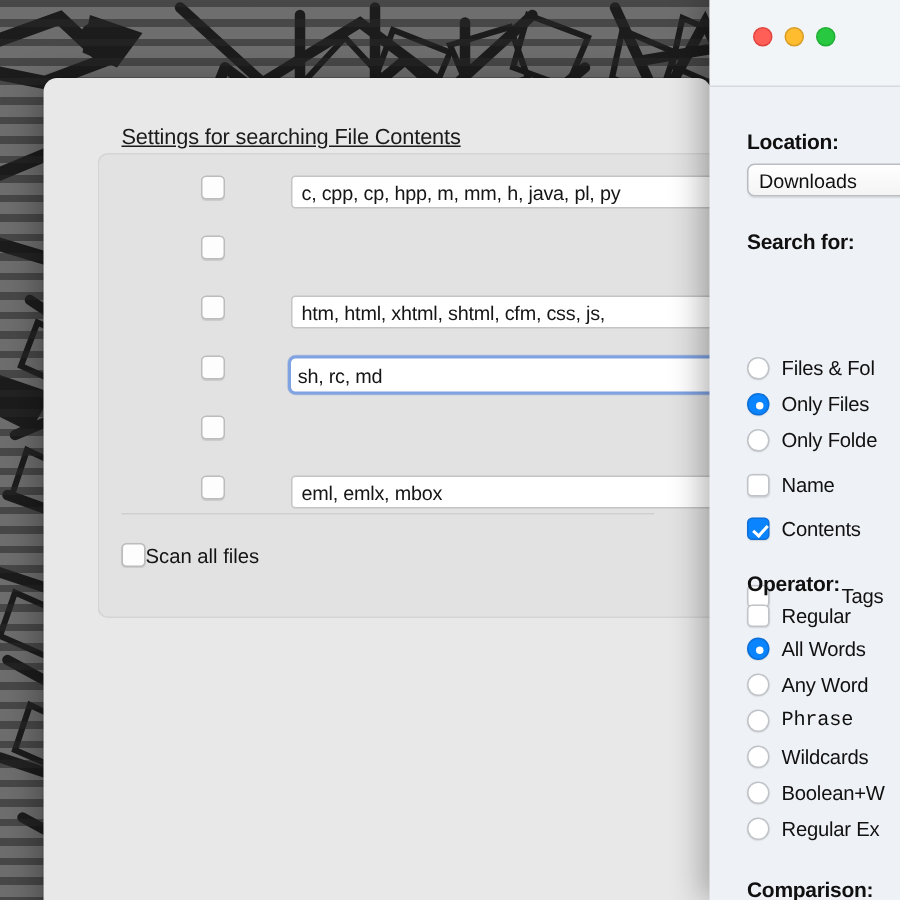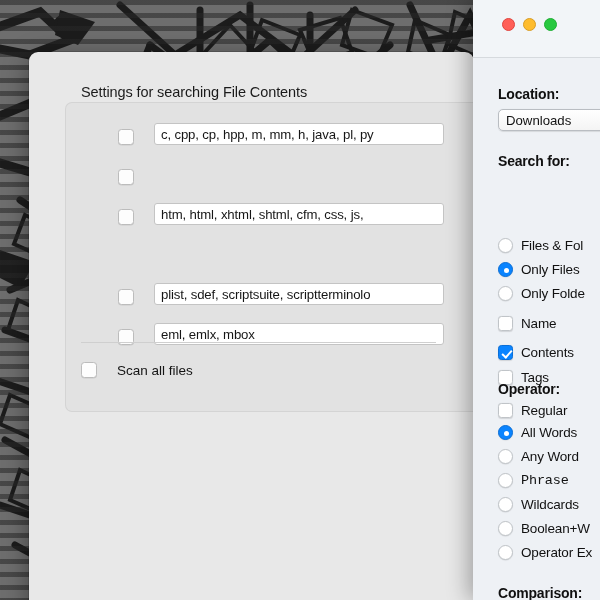--- a/index.html
+++ b/index.html
@@ -48,39 +48,41 @@
     overflow: hidden;
   }
   #settings-title {
     position: absolute;
     left: 52px;
     top: 32px;
     font-size: 14.5px;
     color: #1b1b1b;
     white-space: nowrap;
     letter-spacing: -0.1px;
+    text-decoration: underline;
   }
   #filetypes-panel {
     position: absolute;
     left: 36px;
     top: 50px;
     width: 412px;
     height: 310px;
     background: #e2e2e2;
     border-radius: 7px 0 0 7px;
     border: 0.5px solid #d4d4d4;
     border-right: none;
   }
   .ft-row {
     position: absolute;
-    left: 0;
+    left: 16px;
     height: 28px;
     width: 412px;
     display: flex;
-    align-items: flex-end;
+    align-items: flex-start;
+    gap: 24px;
   }
   .ft-check {
     width: 16px;
     height: 16px;
     margin-left: 52px;
     background: #fdfdfd;
     border: 0.5px solid #bcbcbc;
     border-radius: 3.5px;
     box-shadow: 0 0.5px 0.5px rgba(0,0,0,0.10);
     flex: 0 0 auto;
@@ -128,21 +130,21 @@
   }
   #scan-all-check {
     width: 16px;
     height: 16px;
     background: #fdfdfd;
     border: 0.5px solid #bcbcbc;
     border-radius: 3.5px;
     box-shadow: 0 0.5px 0.5px rgba(0,0,0,0.10);
   }
   #scan-all-label {
-    margin-left: 20px;
+    margin-left: 0;
     font-size: 13.5px;
     color: #141414;
     white-space: nowrap;
   }
 
   
   #search-window {
     position: absolute;
     left: 473px;
     top: 0px;
@@ -353,24 +355,27 @@
 
     <div class="ft-row" style="top:54px;">
       <div class="ft-check"></div>
     </div>
 
     <div class="ft-row" style="top:94px;">
       <div class="ft-check"></div>
       <div class="ft-field">htm, html, xhtml, shtml, cfm, css, js,</div>
     </div>
 
+    <div class="ft-row" style="top:134px;">
+      <div class="ft-check"></div>
+      <div class="ft-field focused">sh, rc, md</div>
+    </div>
 
     <div class="ft-row" style="top:174px;">
       <div class="ft-check"></div>
-      <div class="ft-field">plist, sdef, scriptsuite, scriptterminolo</div>
     </div>
 
     <div class="ft-row" style="top:214px;">
       <div class="ft-check"></div>
       <div class="ft-field">eml, emlx, mbox</div>
     </div>
 
   </div>
 
   <div id="panel-divider"></div>
@@ -418,21 +423,21 @@
     <div class="opt-row" style="top:258px;">
       <div class="cbox"></div>
       <div class="opt-label">Name</div>
     </div>
 
     <div class="opt-row" style="top:287px;">
       <div class="cbox on"></div>
       <div class="opt-label">Contents</div>
     </div>
 
-    <div class="opt-row" style="top:312px;">
+    <div class="opt-row" style="top:332px;gap:40px;">
       <div class="cbox"></div>
       <div class="opt-label">Tags</div>
     </div>
 
     <div class="opt-row" style="top:345px;">
       <div class="cbox"></div>
       <div class="opt-label">Regular</div>
     </div>
 
     <div class="sec-label" id="operator-label">Operator:</div>
@@ -457,19 +462,19 @@
       <div class="opt-label">Wildcards</div>
     </div>
 
     <div class="opt-row" style="top:463px;">
       <div class="radio"></div>
       <div class="opt-label">Boolean+W</div>
     </div>
 
     <div class="opt-row" style="top:487px;">
       <div class="radio"></div>
-      <div class="opt-label">Operator Ex</div>
+      <div class="opt-label">Regular Ex</div>
     </div>
 
     <div class="sec-label" id="comparison-label">Comparison:</div>
 
   </div>
 </div>
 
 </body></html>

